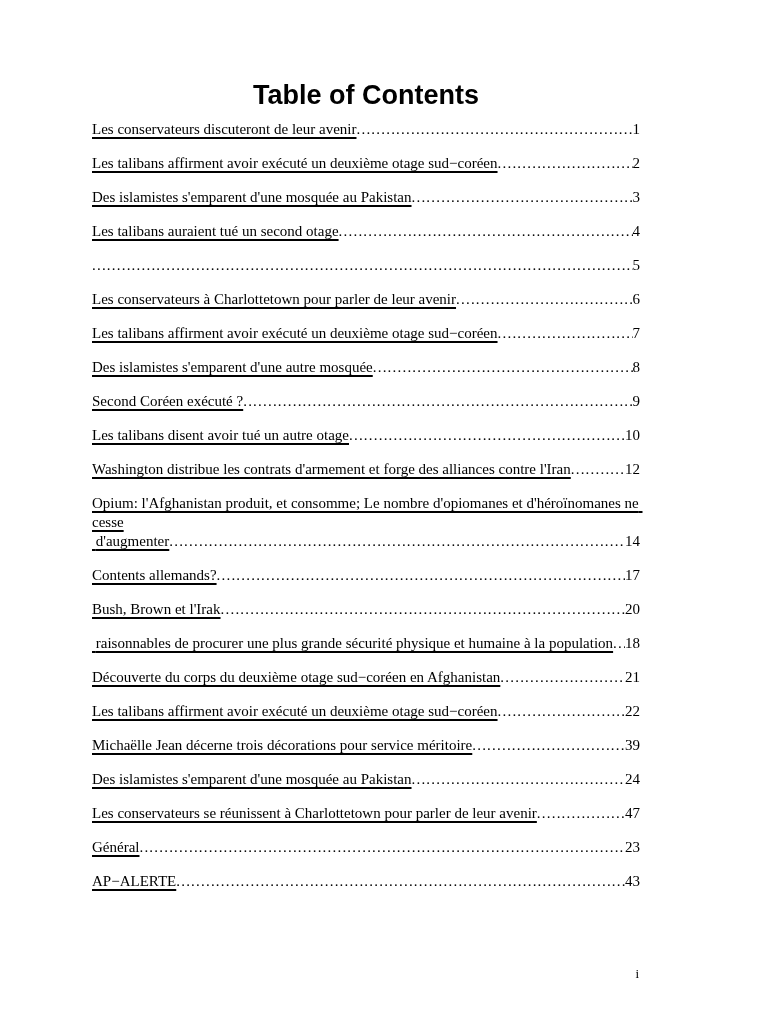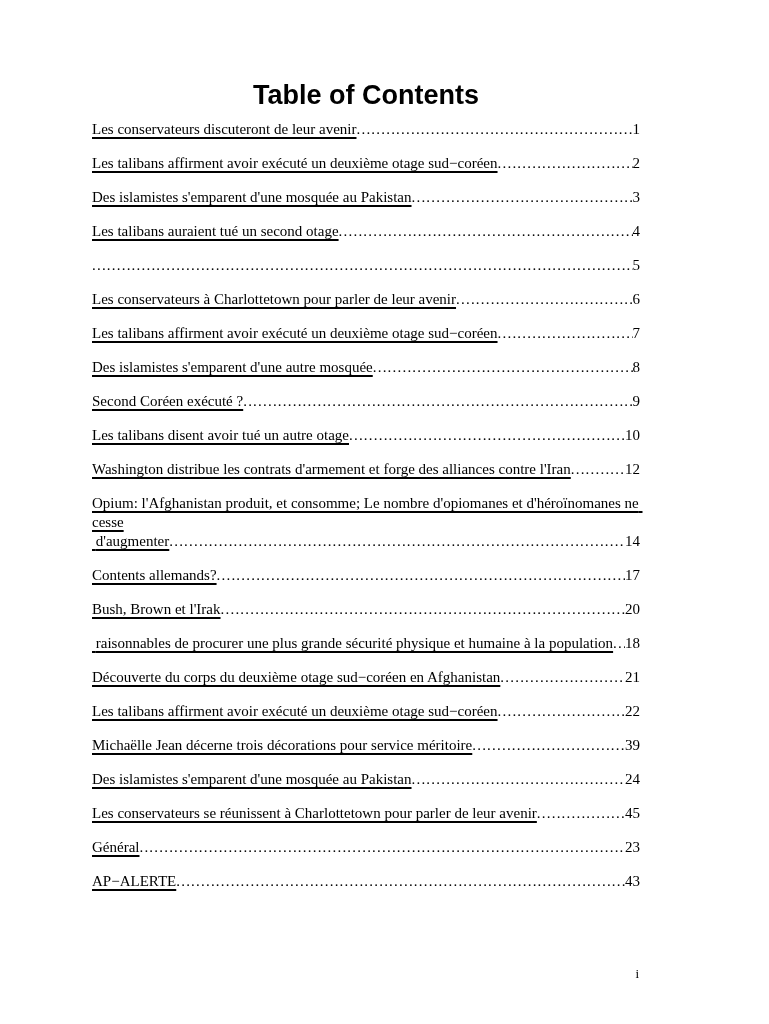--- a/index.html
+++ b/index.html
@@ -200,21 +200,21 @@
         <div class="toc-row">
           <span class="toc-text">Des islamistes s'emparent d'une mosquée au Pakistan</span>
           <span class="toc-dots">................................................................................................................................................................................................................................................</span>
           <span class="toc-page">24</span>
         </div>
       </div>
       <div class="toc-entry">
         <div class="toc-row">
           <span class="toc-text">Les conservateurs se réunissent à Charlottetown pour parler de leur avenir</span>
           <span class="toc-dots">................................................................................................................................................................................................................................................</span>
-          <span class="toc-page">45</span>
+          <span class="toc-page">47</span>
         </div>
       </div>
       <div class="toc-entry">
         <div class="toc-row">
           <span class="toc-text">Général</span>
           <span class="toc-dots">................................................................................................................................................................................................................................................</span>
           <span class="toc-page">23</span>
         </div>
       </div>
       <div class="toc-entry">

